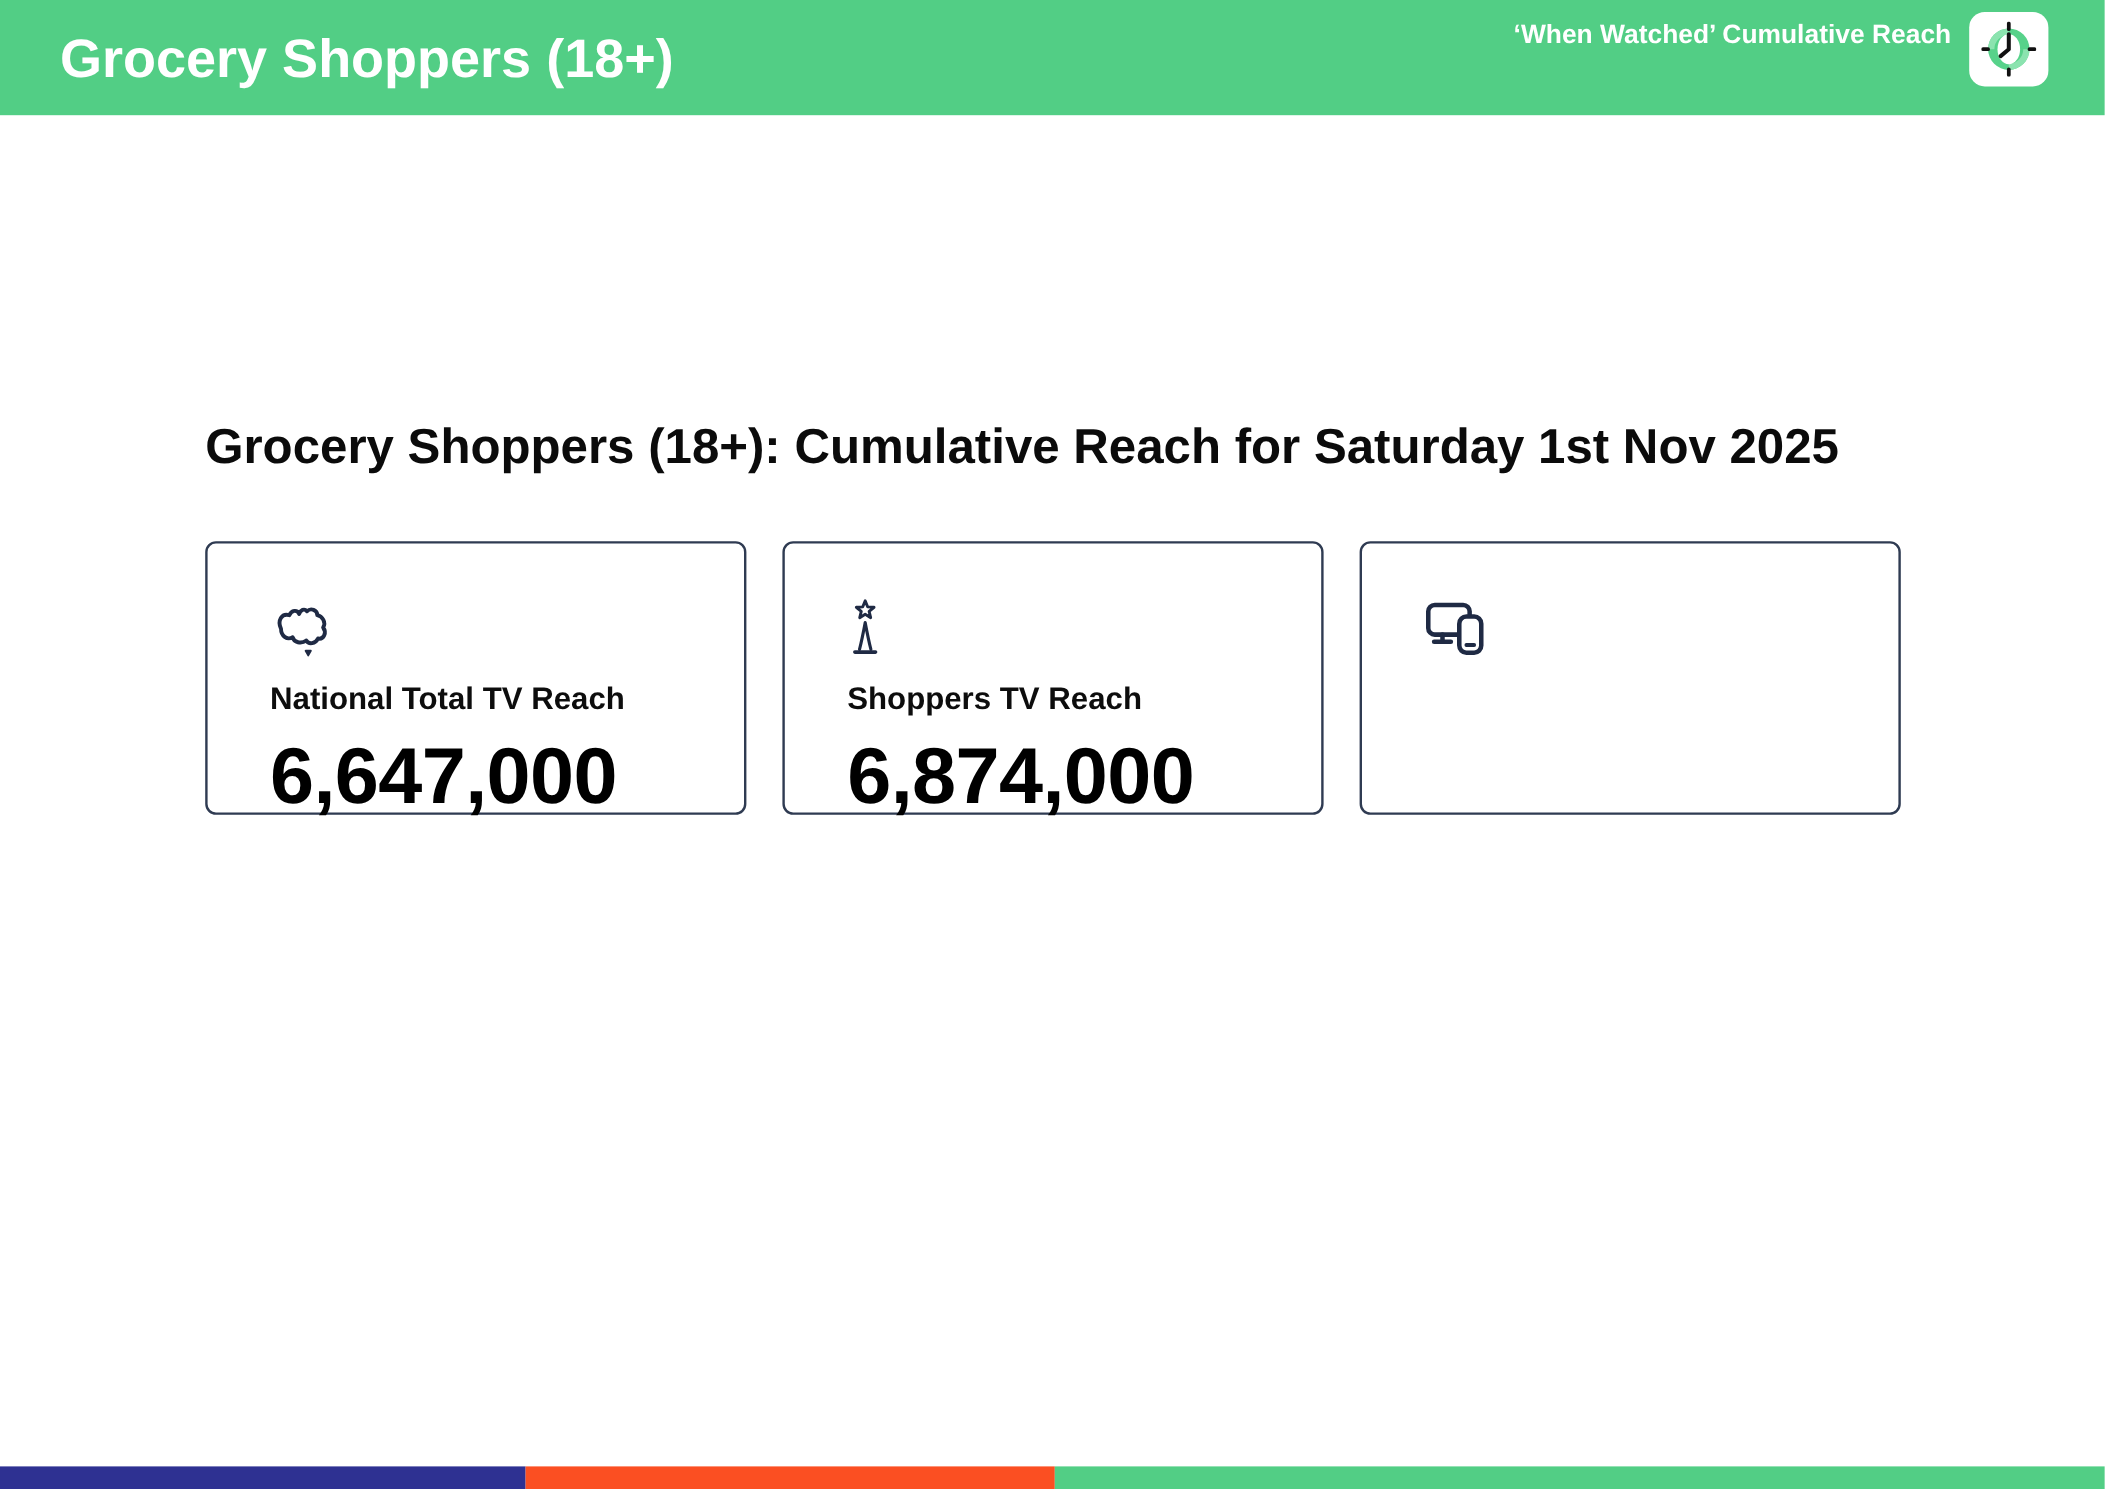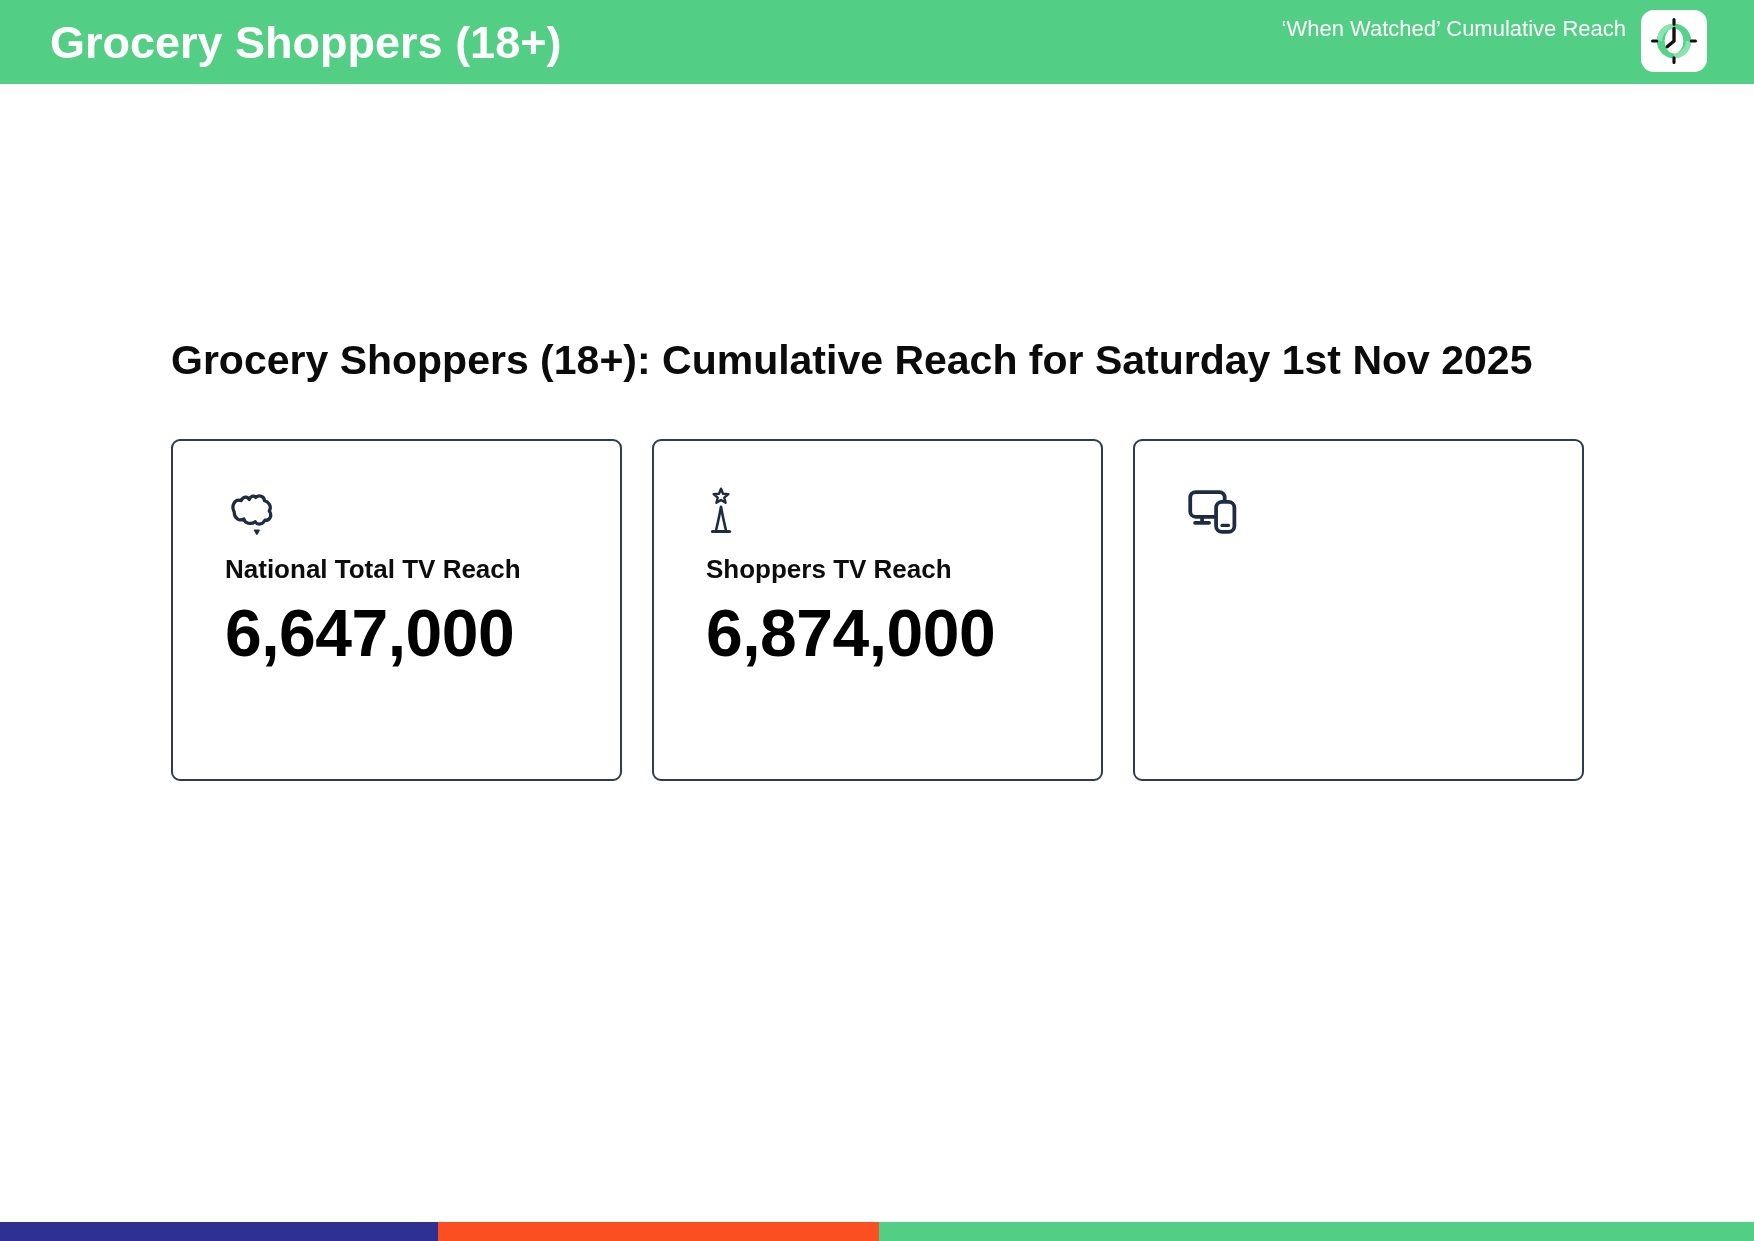--- a/index.html
+++ b/index.html
@@ -7,21 +7,21 @@
   body {
     position: relative;
     background: #ffffff;
     font-family: "Liberation Sans", sans-serif;
     overflow: hidden;
   }
 
   
   .header {
     position: relative;
-    height: 84px;
+    height: 96px;
     background: #52CE85;
     display: flex;
     align-items: center;
     padding-left: 50px;
   }
   .header-title {
     color: #ffffff;
     font-size: 45px;
     font-weight: bold;
     line-height: 1;
@@ -32,21 +32,21 @@
     top: 10px;
     right: 47px;
     display: flex;
     align-items: flex-start;
     gap: 15px;
   }
   .header-right-label {
     margin-top: 5px;
     color: #ffffff;
     font-size: 22px;
-    font-weight: normal;
+    font-weight: bold;
     line-height: 1.3;
     white-space: nowrap;
   }
   .clock-badge {
     width: 66px;
     height: 62px;
     background: #ffffff;
     border-radius: 13px;
     display: flex;
     align-items: center;
@@ -62,21 +62,21 @@
     color: #0b0b0b;
     line-height: 1.2;
   }
   .cards-row {
     display: flex;
     gap: 30px;
     margin: 54px 0 0 171px;
   }
   .card {
     width: 451px;
-    height: 342px;
+    height: 228px;
     border: 2px solid #2F3B52;
     border-radius: 9px;
     background: #ffffff;
     padding: 46px 20px 0 52px;
   }
   .card-icon { height: 50px; }
   .card-label {
     margin-top: 15px;
     font-size: 26px;
     font-weight: bold;

